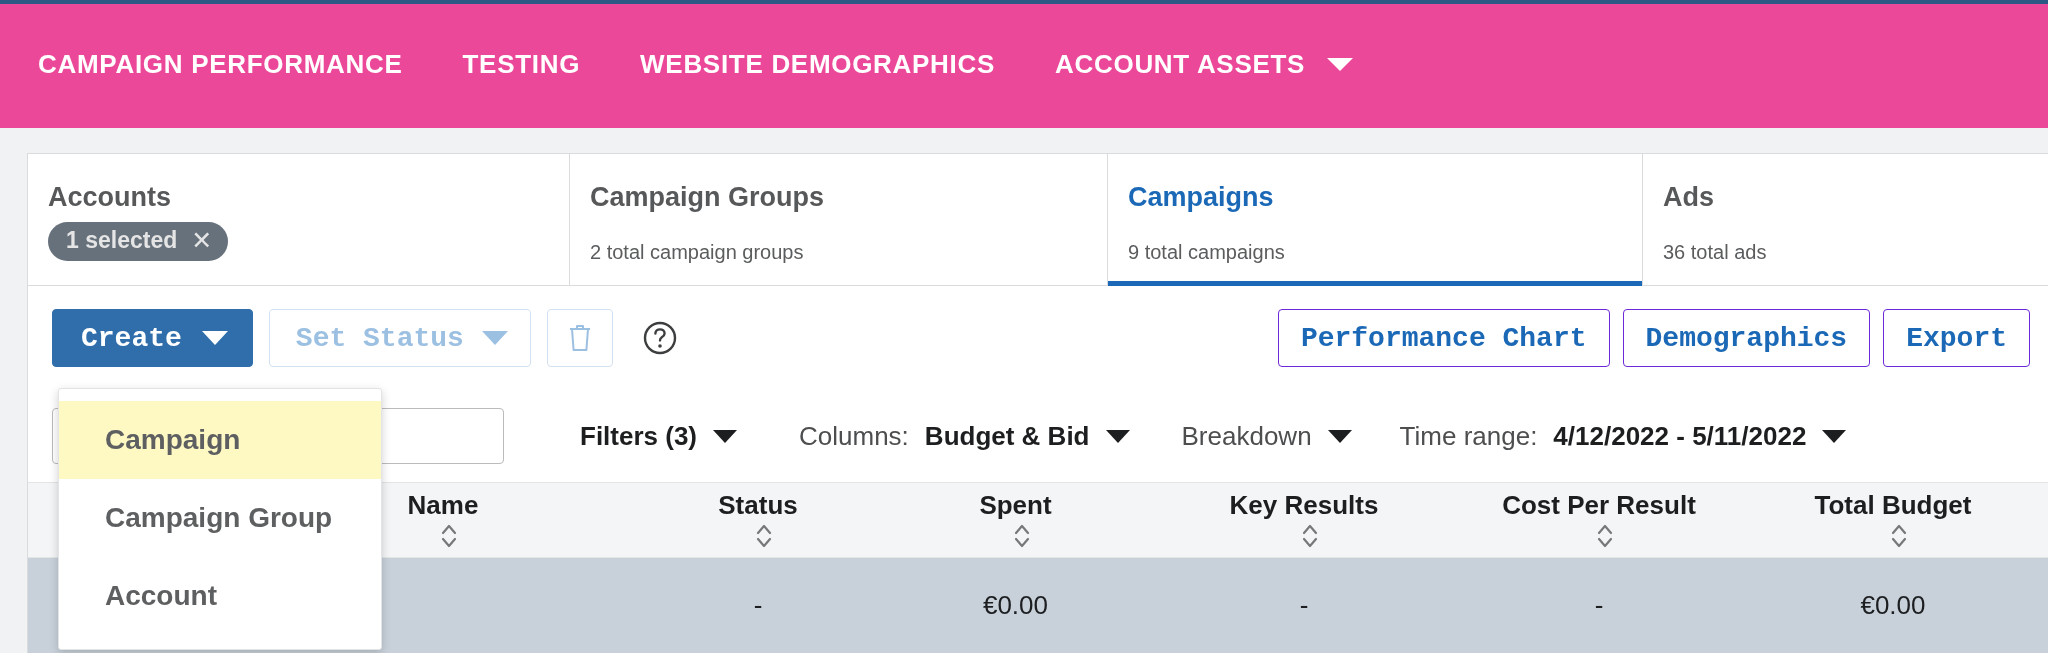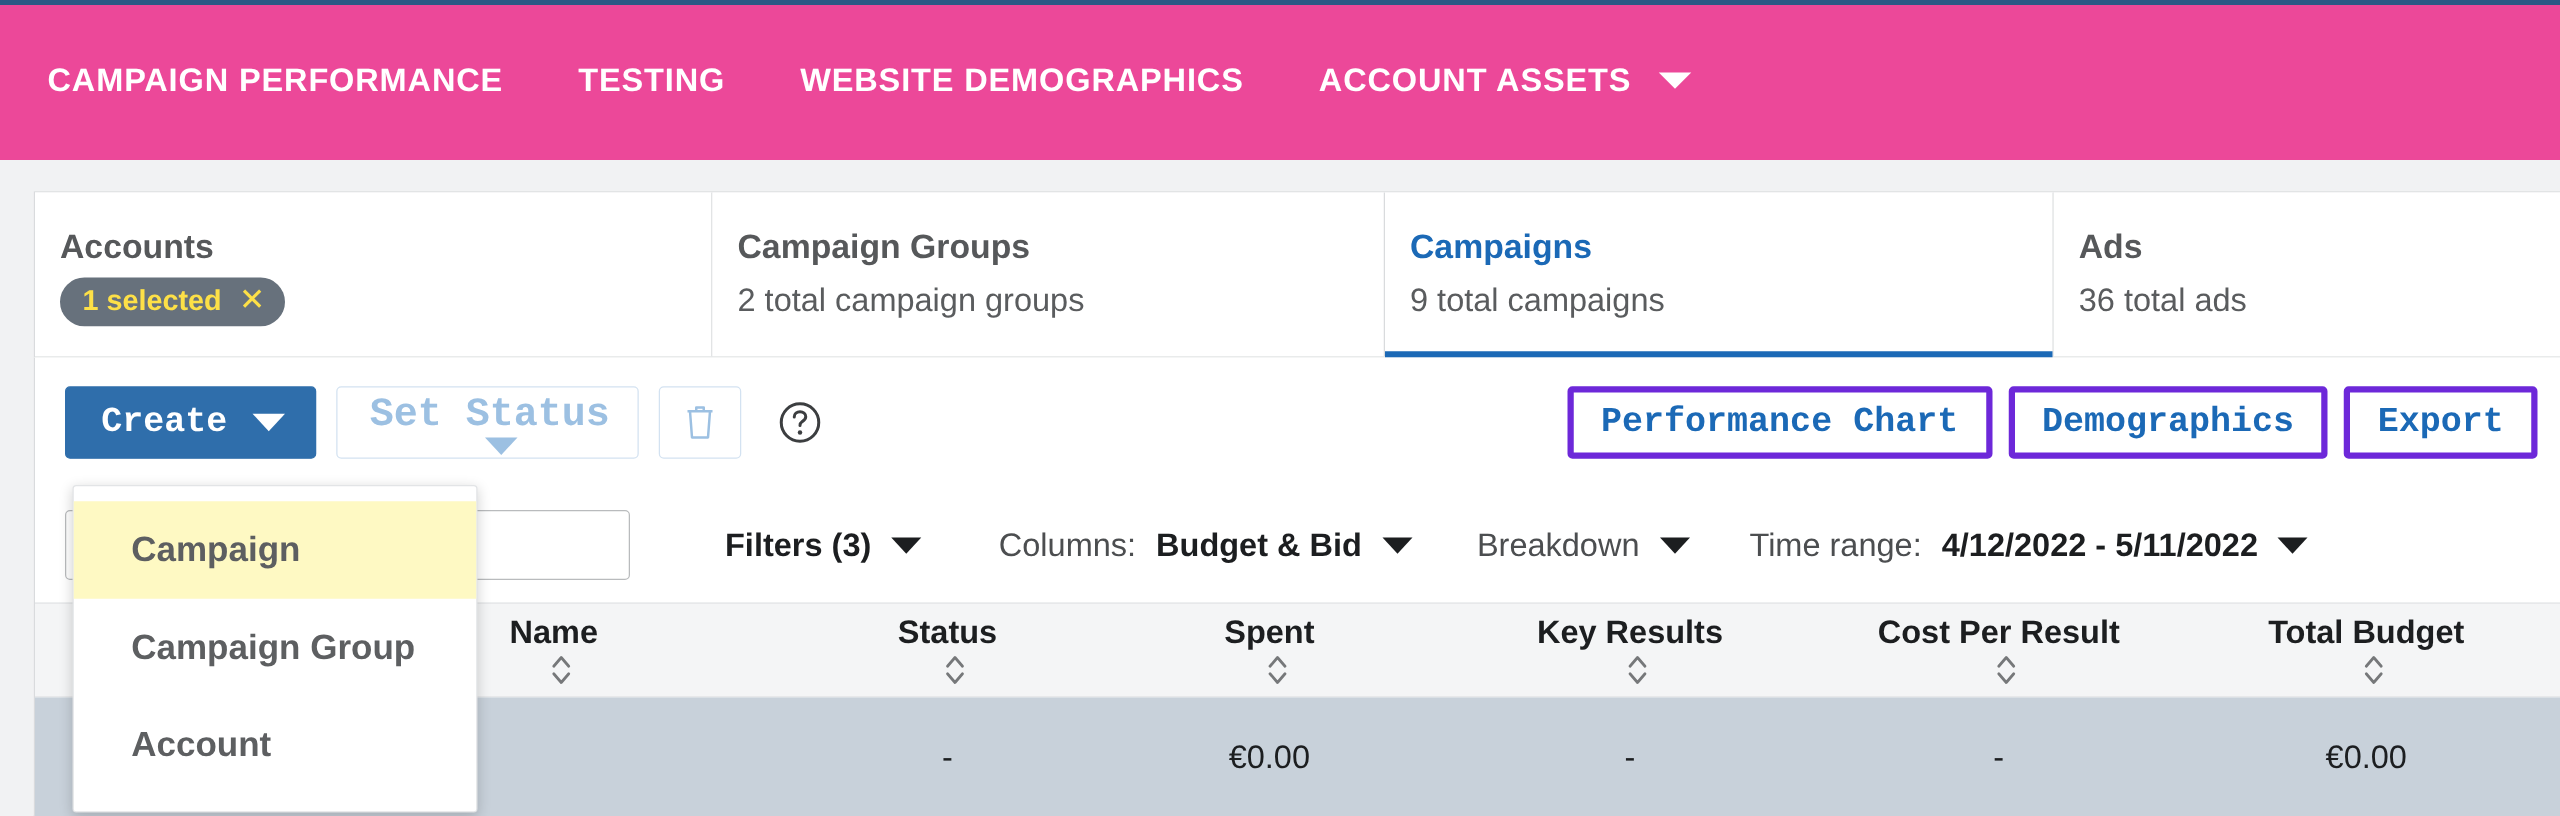--- a/index.html
+++ b/index.html
@@ -83,38 +83,38 @@
   .tab-ads        { width: 415px; border-right: none; }
 
   .tab-title {
     font-size: 27px;
     font-weight: bold;
     color: #56585a;
     line-height: 34px;
   }
   .tab.active .tab-title { color: #1b69b6; }
   .tab-sub {
-    margin-top: 12px;
-    font-size: 26px;
+    margin-top: 24px;
+    font-size: 20px;
     color: #5a5c5e;
     line-height: 28px;
   }
   .tab.active::after {
     content: "";
     position: absolute;
     left: 0; right: 0; bottom: -1px;
     height: 5px;
     background: #1b69b6;
   }
   .selected-chip {
     display: inline-flex;
     align-items: center;
     margin-top: 8px;
     background: #67717c;
-    color: #fde047;
+    color: #e5e5e5;
     border-radius: 22px;
     padding: 5px 16px 7px 18px;
     font-size: 23px;
     font-weight: bold;
     cursor: pointer;
   }
   .chip-x {
     margin-left: 14px;
     font-size: 25px;
     font-weight: normal;
@@ -171,23 +171,22 @@
     border-right: 13px solid transparent;
     border-top: 14px solid #ffffff;
   }
   #set-status-button {
     height: 58px;
     margin-left: 16px;
     padding: 0 22px 0 26px;
     background: #ffffff;
     border: 1px solid #d3e2f1;
     color: #9cc0e2;
-    font-size: 32px;
-    font-weight: bold;
-    flex-direction: column;
+    font-size: 28px;
+    font-weight: bold;
   }
   .caret-light {
     width: 0; height: 0;
     margin-left: 18px;
     border-left: 13px solid transparent;
     border-right: 13px solid transparent;
     border-top: 14px solid #9cc0e2;
   }
   #delete-button {
     height: 58px;
@@ -205,21 +204,21 @@
   .right-buttons {
     margin-left: auto;
     display: flex;
     align-items: center;
   }
   .outline-btn {
     height: 58px;
     padding: 0 22px;
     margin-left: 13px;
     background: #ffffff;
-    border: 5px solid #6d28d9;
+    border: 1px solid #6d28d9;
     color: #1b69b6;
     font-size: 28px;
     font-weight: bold;
   }
 
   
   #filter-bar {
     position: absolute;
     left: 0; top: 104px;
     width: 100%;

